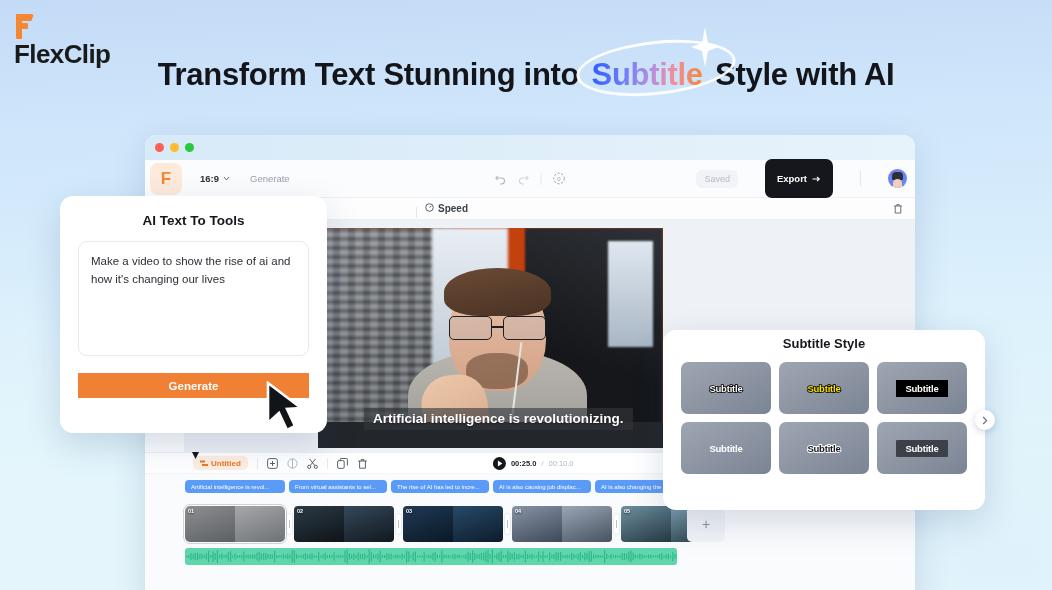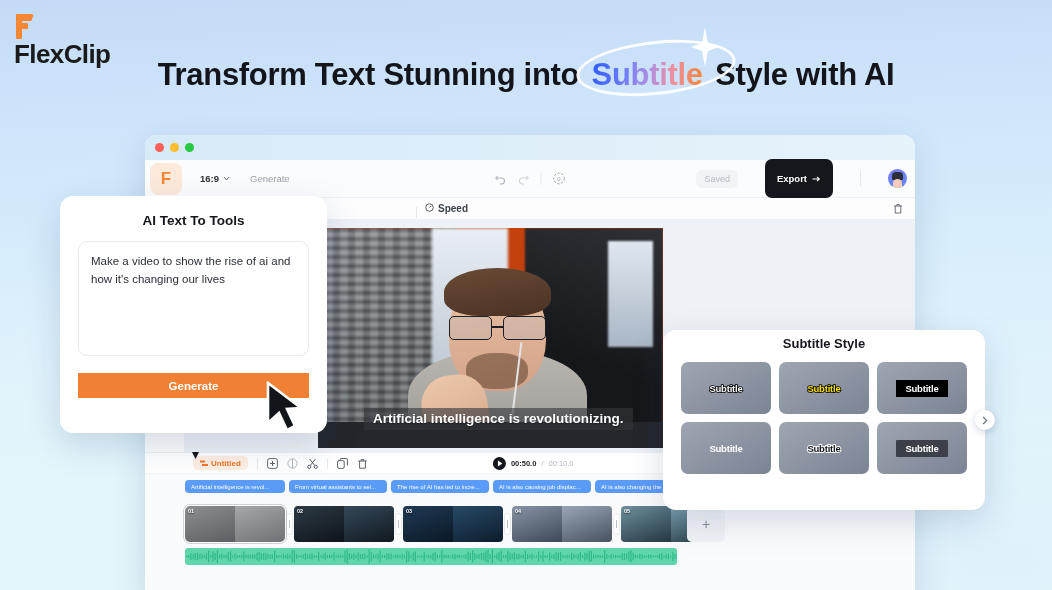--- a/index.html
+++ b/index.html
@@ -434,21 +434,21 @@
         <path d="M3.2 2.6 V1.2 a0.7 0.7 0 0 1 .7-.7 H9.7 a0.7 .7 0 0 1 .7 .7 V7.6" stroke="#4b5159" stroke-width="0.9" fill="none"></path>
       </svg>
     <svg width="11" height="11" viewBox="0 0 11 11">
         <path d="M1.2 3 H9.8 M2.6 3 V10.2 H8.4 V3 M4.3 3 V1.4 H6.7 V3" stroke="#4b5159" stroke-width="0.9" fill="none"></path>
       </svg>
     <div id="tl-time">
       <svg width="13" height="13" viewBox="0 0 13 13">
           <circle cx="6.5" cy="6.5" r="6.5" fill="#15171c"></circle>
           <path d="M5 3.6 L9.4 6.5 L5 9.4 Z" fill="#fff"></path>
         </svg>
-      <b>00:50.0</b>
+      <b>00:25.0</b>
       <span> / </span>
       <span>00:10.0</span>
     </div>
   </div>
 
   <div id="tl-area">
     <div id="sub-track">
       <div class="sub-clip" style="width:100px">Artificial intelligence is revol...</div>
       <div class="sub-clip" style="width:98px">From virtual assistants to sel...</div>
       <div class="sub-clip" style="width:98px">The rise of AI has led to incre...</div>

